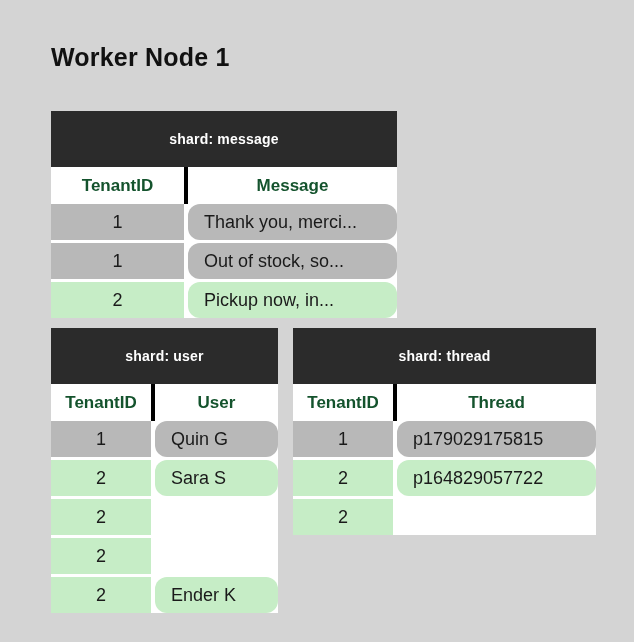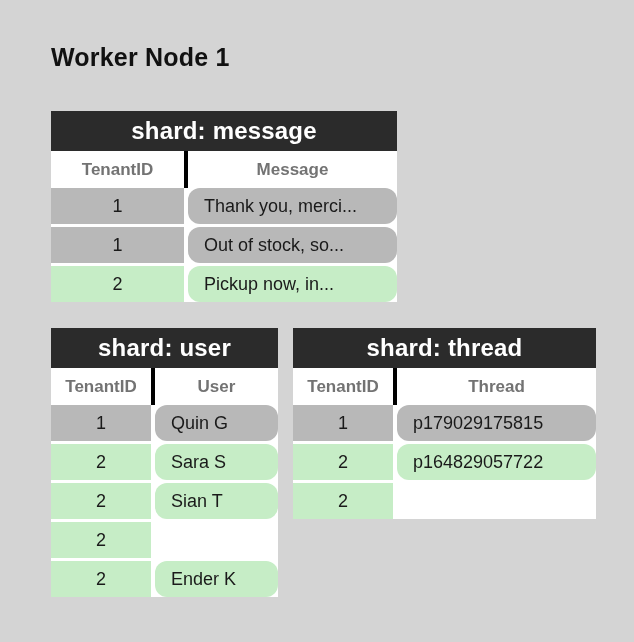--- a/index.html
+++ b/index.html
@@ -28,43 +28,43 @@
   .shard-table {
     position: absolute;
     display: flex;
     flex-direction: column;
   }
   .t-message { left: 51px;  top: 111px; width: 346px; }
   .t-user    { left: 51px;  top: 328px; width: 227px; }
   .t-thread  { left: 293px; top: 328px; width: 303px; }
 
   .bar {
-    height: 40px;
+    height: 56px;
     background: #2b2b2b;
     color: #ffffff;
-    font-size: 24px;
+    font-size: 14px;
     font-weight: 700;
     display: flex;
     align-items: center;
     justify-content: center;
     letter-spacing: 0.2px;
   }
   .head {
     height: 37px;
     background: #ffffff;
     display: flex;
     align-items: stretch;
   }
   .hc {
     display: flex;
     align-items: center;
     justify-content: center;
     font-size: 17px;
     font-weight: 700;
-    color: #737373;
+    color: #14532d;
   }
   .vline {
     width: 4px;
     background: #000000;
   }
   .body {
     display: flex;
     flex-direction: column;
     gap: 3px;
     background: #ffffff;
@@ -132,21 +132,20 @@
     <div class="row t1">
       <div class="cell c1">1</div>
       <div class="cell c2">Quin G</div>
     </div>
     <div class="row t2">
       <div class="cell c1">2</div>
       <div class="cell c2">Sara S</div>
     </div>
     <div class="row t2">
       <div class="cell c1">2</div>
-      <div class="cell c2">Sian T</div>
     </div>
     <div class="row t2">
       <div class="cell c1">2</div>
     </div>
     <div class="row t2">
       <div class="cell c1">2</div>
       <div class="cell c2">Ender K</div>
     </div>
   </div>
 </section>

